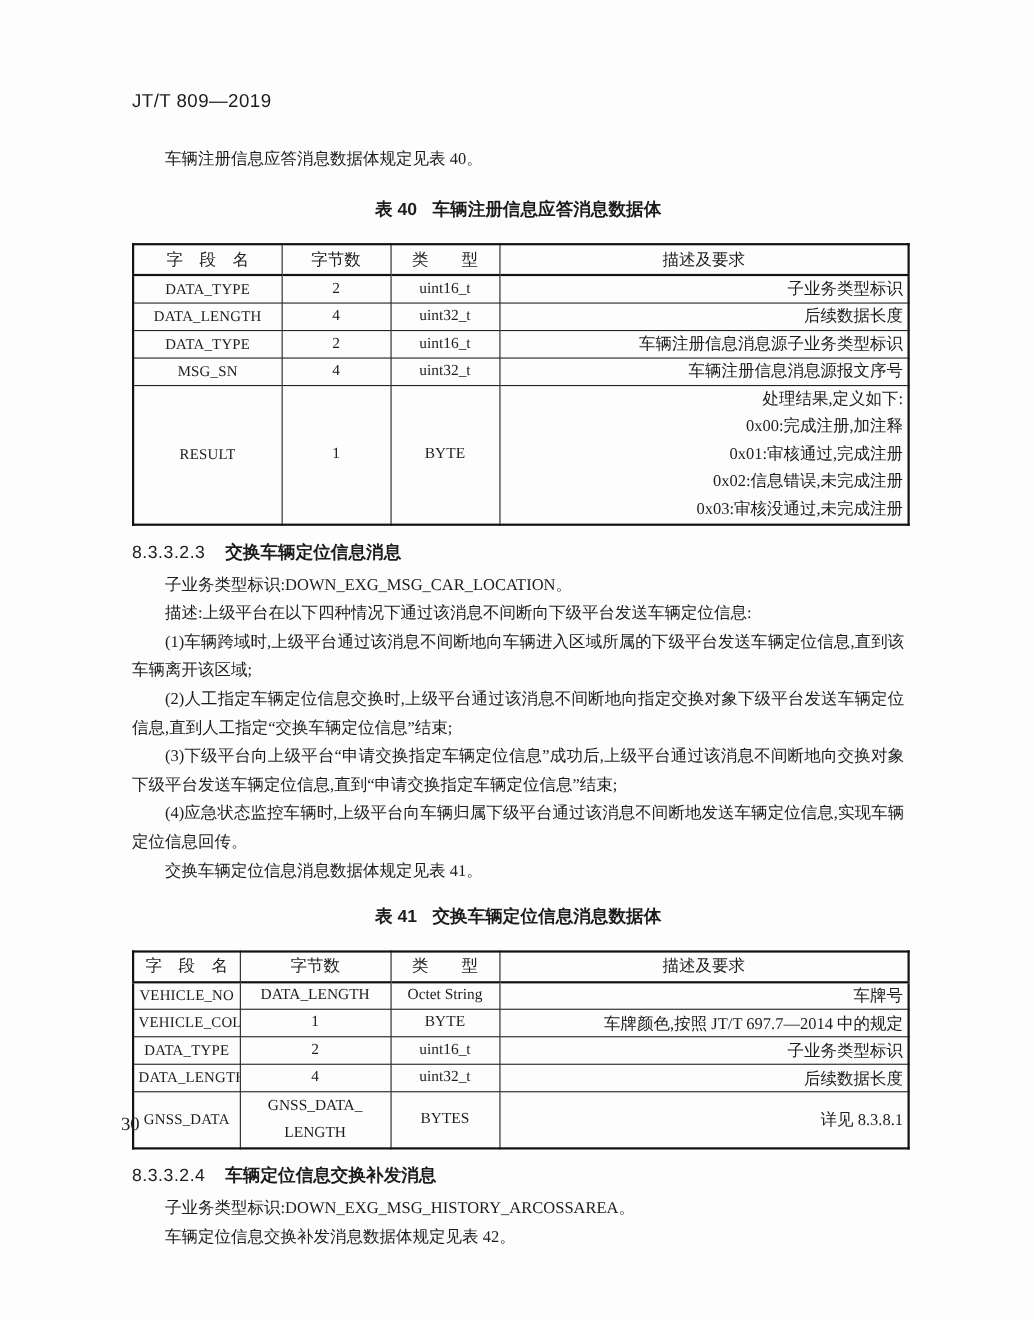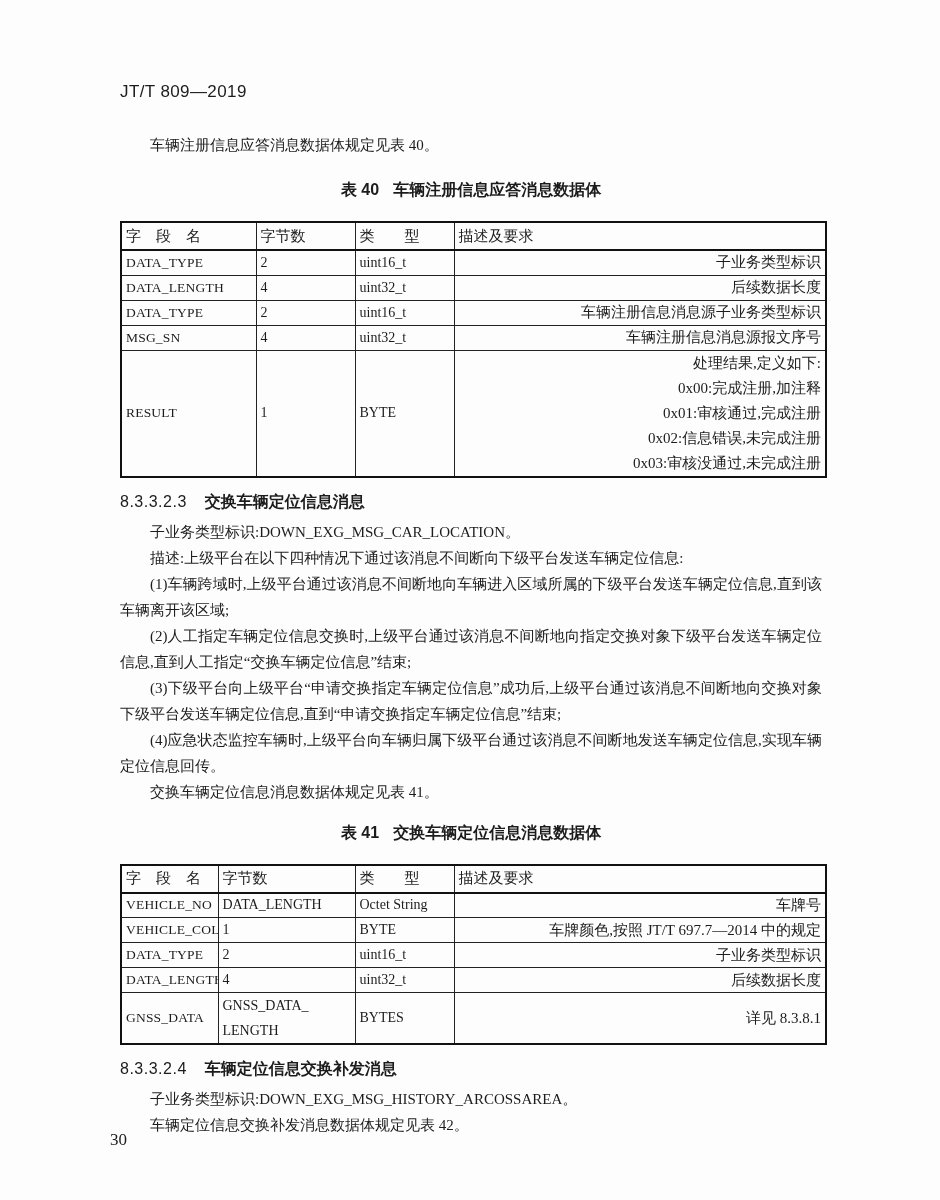--- a/index.html
+++ b/index.html
@@ -39,21 +39,21 @@
   table.spec{
     border-collapse:collapse;
     table-layout:fixed;
     width:705px;
     border:2px solid #111;
   }
   table.spec td,table.spec th{
     border:1px solid #222;
     padding:0 4px;
     font-weight:normal;
-    text-align:left;
+    text-align:center;
     vertical-align:middle;
     font-size:14px;
     overflow:hidden;
   }
   table.spec thead th{
     height:26px;
     font-size:15px;
     border-bottom:2px solid #111;
   }
   table.spec td.c-field{font-size:13.5px;letter-spacing:.2px;}
@@ -72,21 +72,21 @@
     font-size:16px;
     margin:14px 0 6px 0;
   }
   .section-heading .sec-num{font-weight:normal;margin-right:18px;letter-spacing:.5px;}
   .section-heading .sec-title{font-weight:bold;}
   .para-block p.para{margin-bottom:0;}
   .caption.t41{margin-top:18px;}
   .page-number{
     position:absolute;
     left:110px;
-    top:1130px;
+    top:1012px;
     font-size:17px;
   }
 </style>
 </head>
 <body>
 
 <div class="content">
 
   <div class="doc-code">JT/T 809—2019</div>
 

